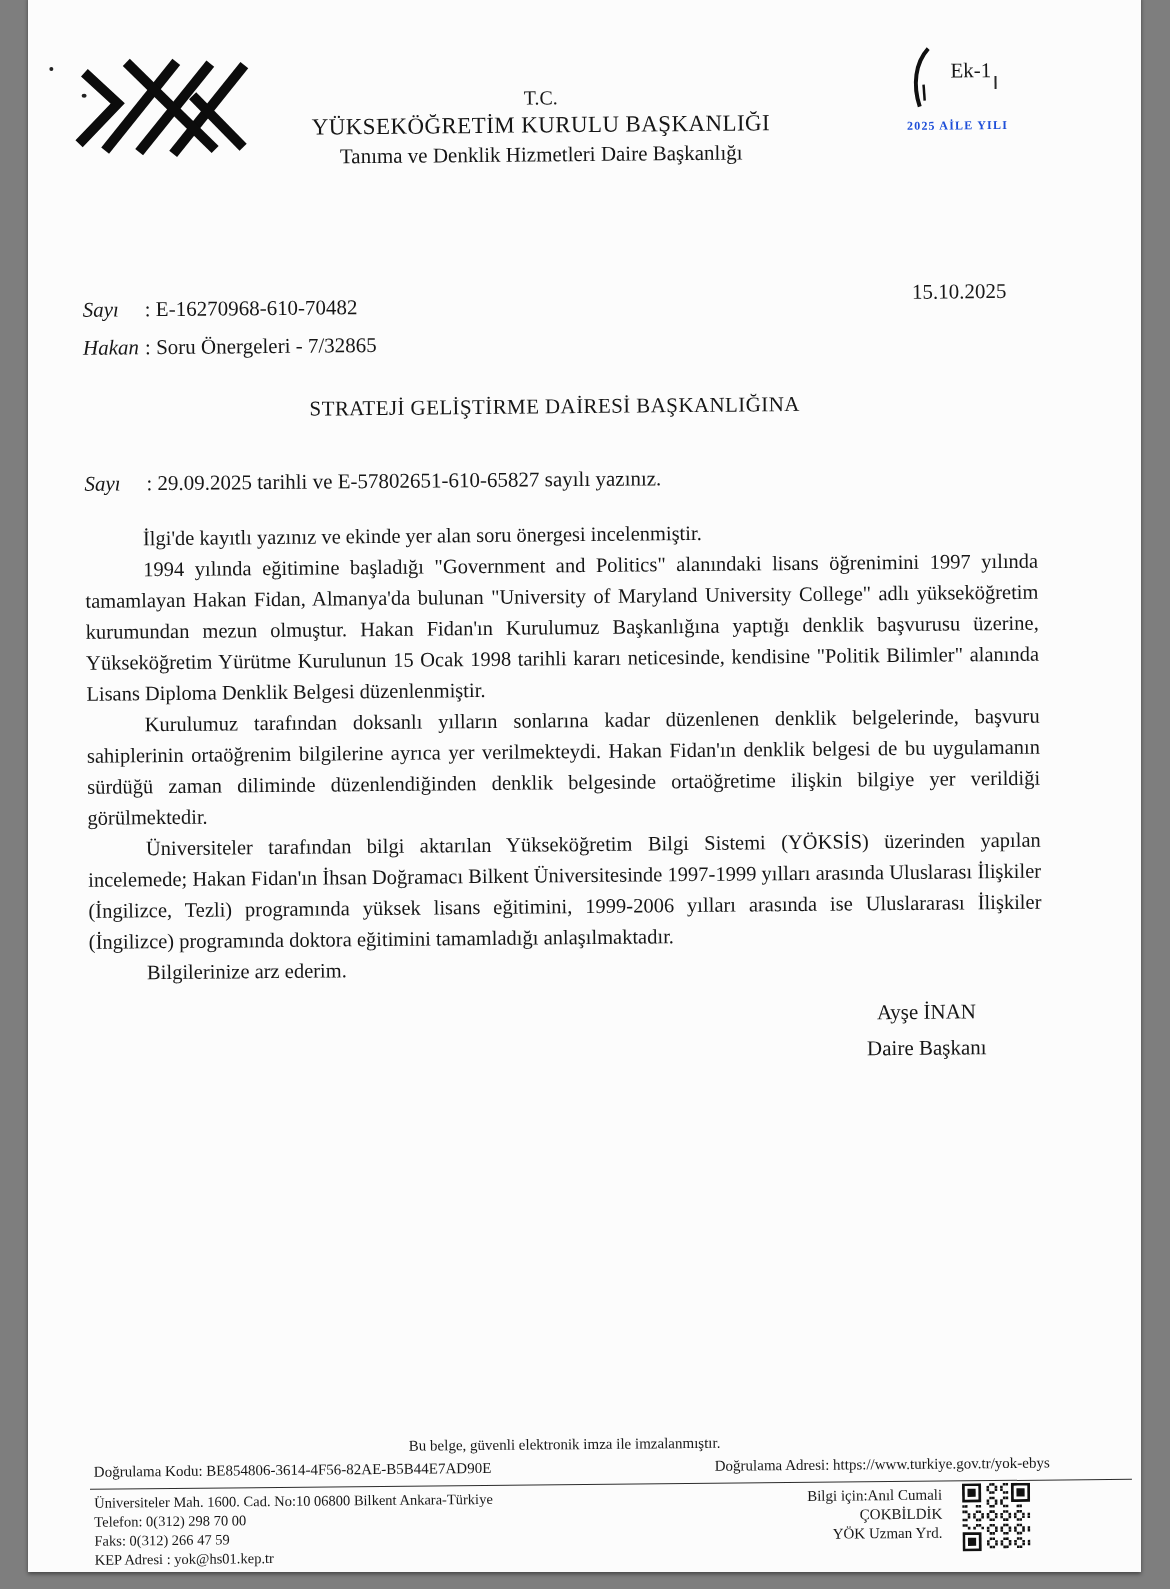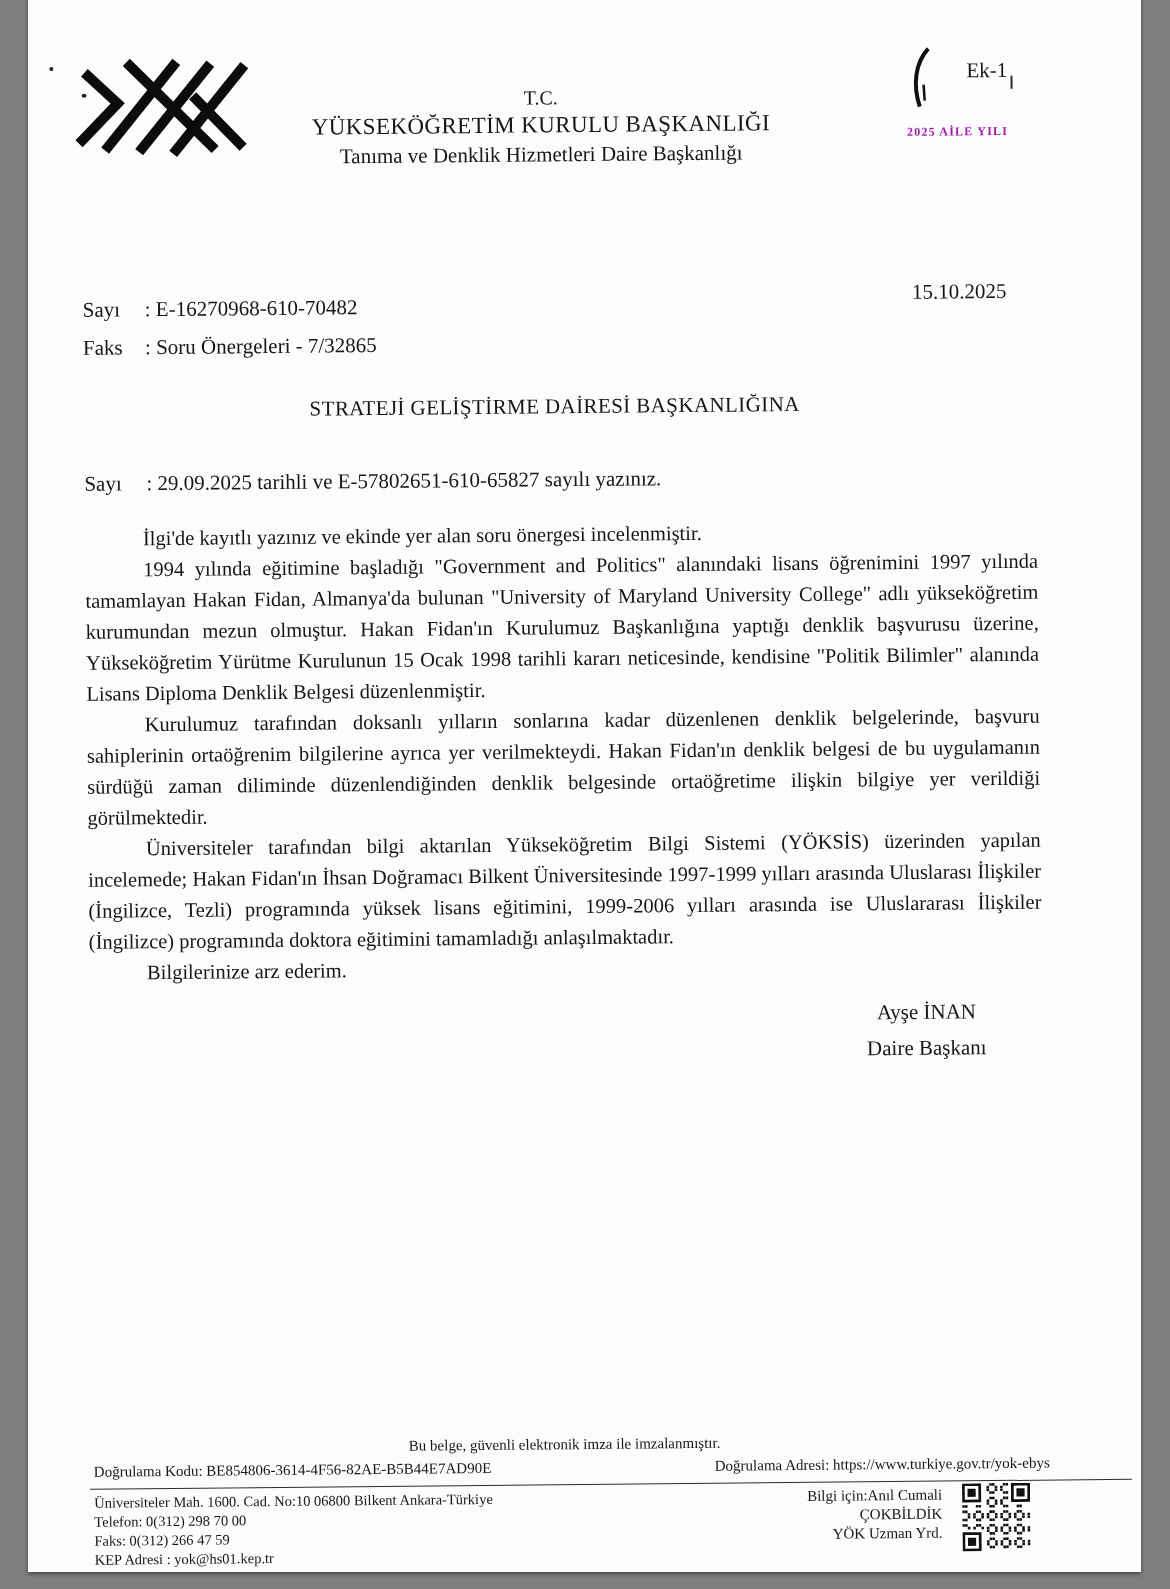--- a/index.html
+++ b/index.html
@@ -13,30 +13,30 @@
   .speck { position:absolute; background:#222; border-radius:50%; }
 
   .logo { position:absolute; left:44px; top:50px; }
 
   .header-block { position:absolute; left:0; top:88px; width:1040px; text-align:center; }
   .header-tc   { font-size:20px; line-height:26px; }
   .header-org  { font-size:23px; line-height:30px; letter-spacing:.4px; }
   .header-dept { font-size:21px; line-height:29px; }
 
   .ek-area { position:absolute; left:886px; top:52px; display:flex; }
-  .ek-label { font-size:21px; padding-top:14px; margin-left:32px; }
+  .ek-label { font-size:21px; padding-top:14px; margin-left:16px; }
   .ek-tick { width:2px; height:13px; background:#2a2a2a; margin:32px 0 0 3px; }
 
-  .year-stamp { position:absolute; left:886px; top:132px; font-size:12px; font-weight:bold;
-    letter-spacing:1.2px; color:#a21caf; white-space:nowrap; }
+  .year-stamp { position:absolute; left:886px; top:126px; font-size:12px; font-weight:bold;
+    letter-spacing:1.2px; color:#1d4ed8; white-space:nowrap; }
 
   .date { position:absolute; left:700px; top:287px; width:284px; text-align:right; font-size:21px; }
 
   .meta-row { position:absolute; left:60px; font-size:21px; }
-  .meta-label { display:inline-block; width:62px; }
+  .meta-label { display:inline-block; width:62px;font-style:italic; }
   .sayi-row { top:297px; }
   .konu-row { top:335px; }
 
   .recipient { position:absolute; left:0; top:398px; width:1062px; text-align:center;
     font-size:21px; letter-spacing:.4px; }
 
   .ilgi-row { top:471px; }
 
   .body-text { position:absolute; left:60px; top:523px; width:953px;
     font-size:20.5px; line-height:31px; text-align:justify; }
@@ -95,21 +95,21 @@
     </div>
 
     <div class="year-stamp">2025 AİLE YILI</div>
 
     <div class="date">15.10.2025</div>
 
     <div class="meta-row sayi-row">
       <span class="meta-label">Sayı</span><span>: E-16270968-610-70482</span>
     </div>
     <div class="meta-row konu-row">
-      <span class="meta-label">Faks</span><span>: Soru Önergeleri - 7/32865</span>
+      <span class="meta-label">Hakan</span><span>: Soru Önergeleri - 7/32865</span>
     </div>
 
     <div class="recipient">STRATEJİ GELİŞTİRME DAİRESİ BAŞKANLIĞINA</div>
 
     <div class="meta-row ilgi-row">
       <span class="meta-label">Sayı</span><span>: 29.09.2025 tarihli ve E-57802651-610-65827 sayılı yazınız.</span>
     </div>
 
     <div class="body-text">
       <p>İlgi'de kayıtlı yazınız ve ekinde yer alan soru önergesi incelenmiştir.</p>

